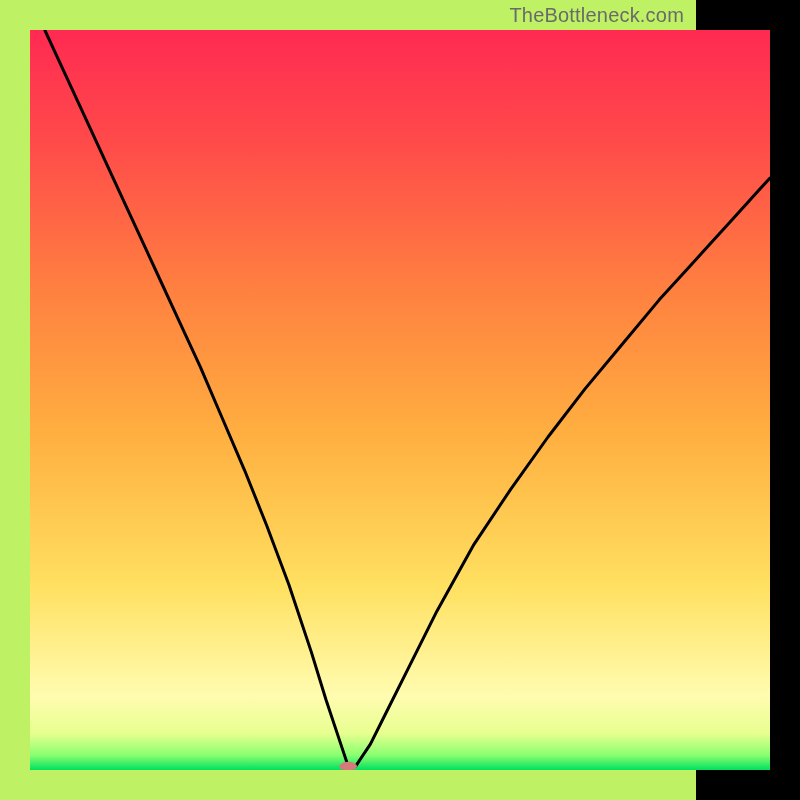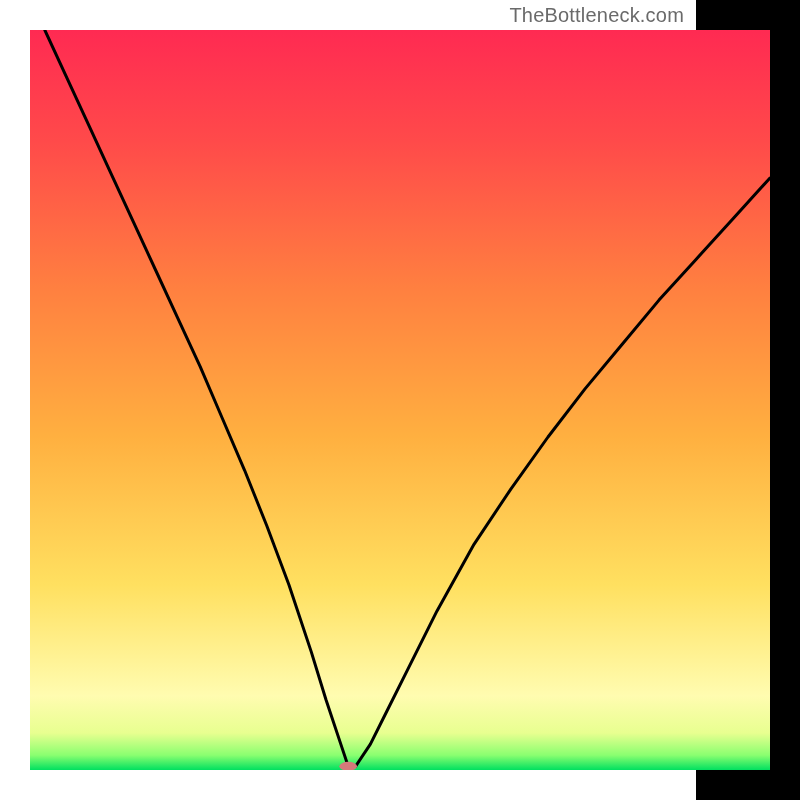--- a/index.html
+++ b/index.html
@@ -7,21 +7,21 @@
     padding: 0;
     width: 800px;
     height: 800px;
     background: #000;
     font-family: Arial, Helvetica, sans-serif;
   }
   .frame {
     position: relative;
     width: 696px;
     height: 800px;
-    background: #ffffff;
+    background: #bef264;
   }
   .watermark {
     position: absolute;
     top: 4px;
     right: 12px;
     color: #6a6a6a;
     font-size: 20px;
     font-weight: 500;
     letter-spacing: 0.2px;
     z-index: 10;

